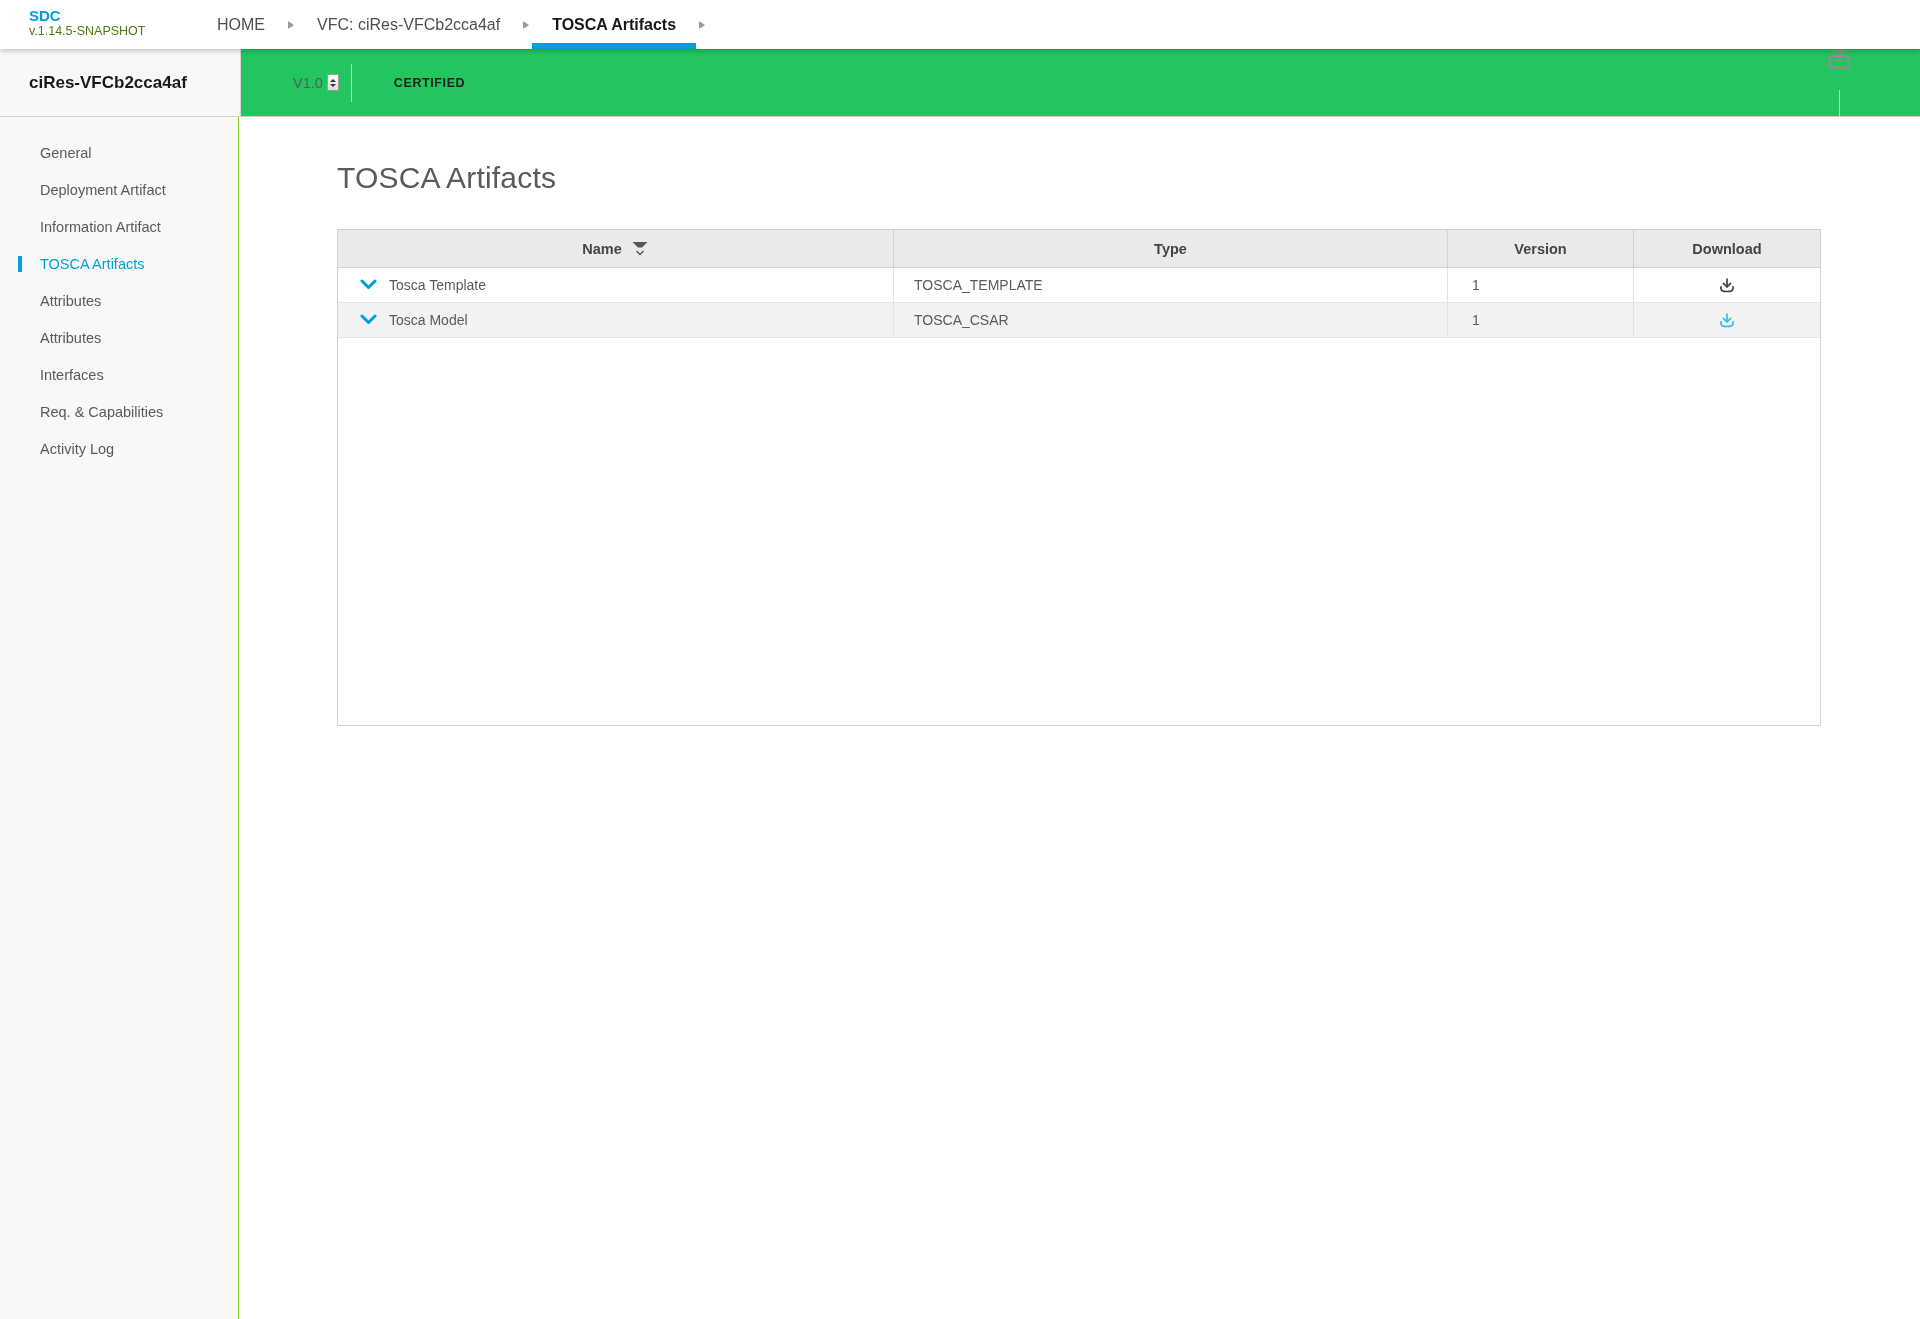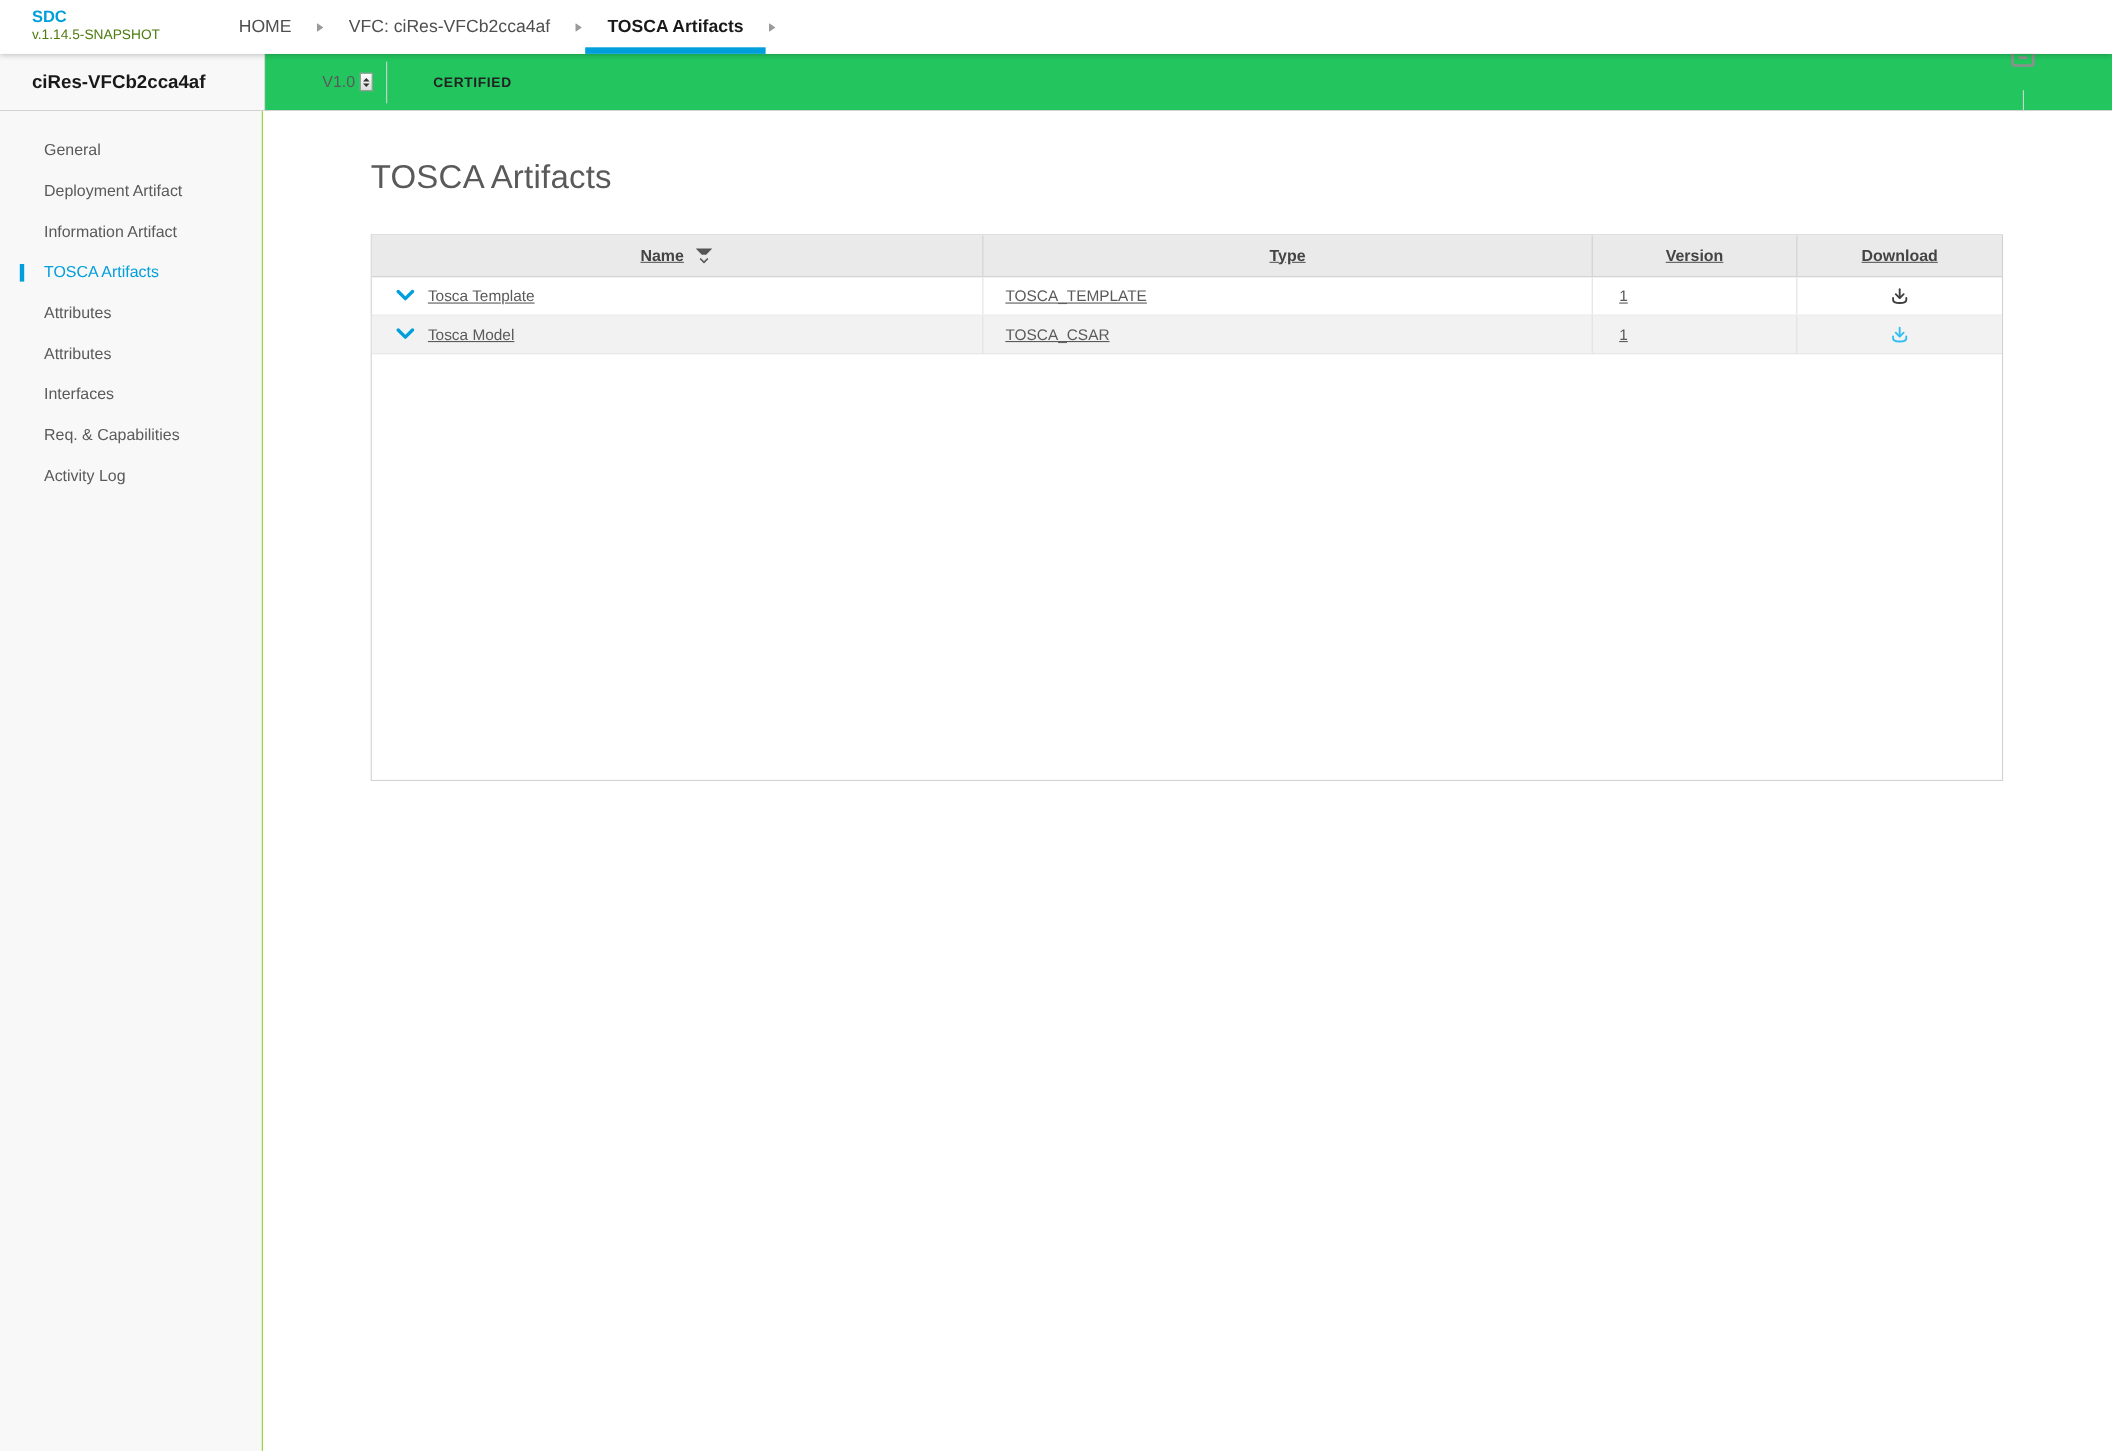--- a/index.html
+++ b/index.html
@@ -16,21 +16,21 @@
   .tab { position:relative; display:flex; align-items:center; padding:0 20px;
     font-size:16px; color:#4f4f4f; cursor:pointer; }
   .tab.active { color:#191919; font-weight:bold; }
   .tab.active::after { content:""; position:absolute; left:0; right:0; bottom:0;
     height:6px; background:#009fdb; }
   .crumb-arrow { width:0; height:0; align-self:center;
     border-left:6px solid #9a9a9a; border-top:4px solid transparent;
     border-bottom:4px solid transparent; border-radius:1px; margin:0 3px; }
 
   
-  .subheader { height:52px; display:flex; align-items:stretch;
+  .subheader { height:68px; display:flex; align-items:stretch;
     border-bottom:1px solid #d2d2d2; }
   .subheader-left { width:241px; background:#f8f8f8; border-right:1px solid #d7d7d7;
     display:flex; align-items:center; padding-left:29px; }
   .component-name { font-size:17px; font-weight:bold; color:#191919; }
   .subheader-main { flex:1; background:#22c55e; display:flex; align-items:center; }
   .version-ctl { display:flex; align-items:center; margin-left:52px; cursor:pointer; }
   .version-label { font-size:14.5px; color:#5a5a5a; margin-right:4px; }
   .spinner-box { width:12px; height:17px; border:1px solid #9c9c9c;
     background:linear-gradient(#fdfdfd,#dcdcdc); display:flex; flex-direction:column;
     align-items:center; justify-content:center; gap:2px; }
@@ -57,21 +57,21 @@
   .side-item { position:relative; height:37px; display:flex; align-items:center;
     padding-left:40px; font-size:14.5px; color:#5a5a5a; cursor:pointer; }
   .side-item.active { color:#009fdb; }
   .side-item.active::before { content:""; position:absolute; left:18px; width:4px;
     height:16px; background:#009fdb; }
   .main { flex:1; background:#fff; padding:44px 99px 0 98px; }
   .page-title { font-size:30px; font-weight:400; color:#5a5a5a; letter-spacing:.2px; }
 
   
   .tbl { margin-top:34px; height:497px; border:1px solid #d2d2d2; background:#fff; }
-  .trow { display:flex; align-items:stretch;text-decoration:underline; }
+  .trow { display:flex; align-items:stretch; }
   .thead { height:38px; background:#eaeaea; border-bottom:1px solid #d2d2d2; }
   .tcell { display:flex; align-items:center; }
   .c-name { width:556px; } .c-type { width:554px; }
   .c-version { width:186px; } .c-download { width:186px; }
   .thead .tcell { justify-content:center; font-size:14.5px; font-weight:bold;
     color:#444; border-right:1px solid #d2d2d2; }
   .thead .tcell:last-child { border-right:none; }
   .tdata { height:35px; border-bottom:1px solid #e6e6e6; font-size:14px; color:#5a5a5a; }
   .tdata.alt { background:#f2f2f2; }
   .tdata .tcell { border-right:1px solid #e2e2e2; }

